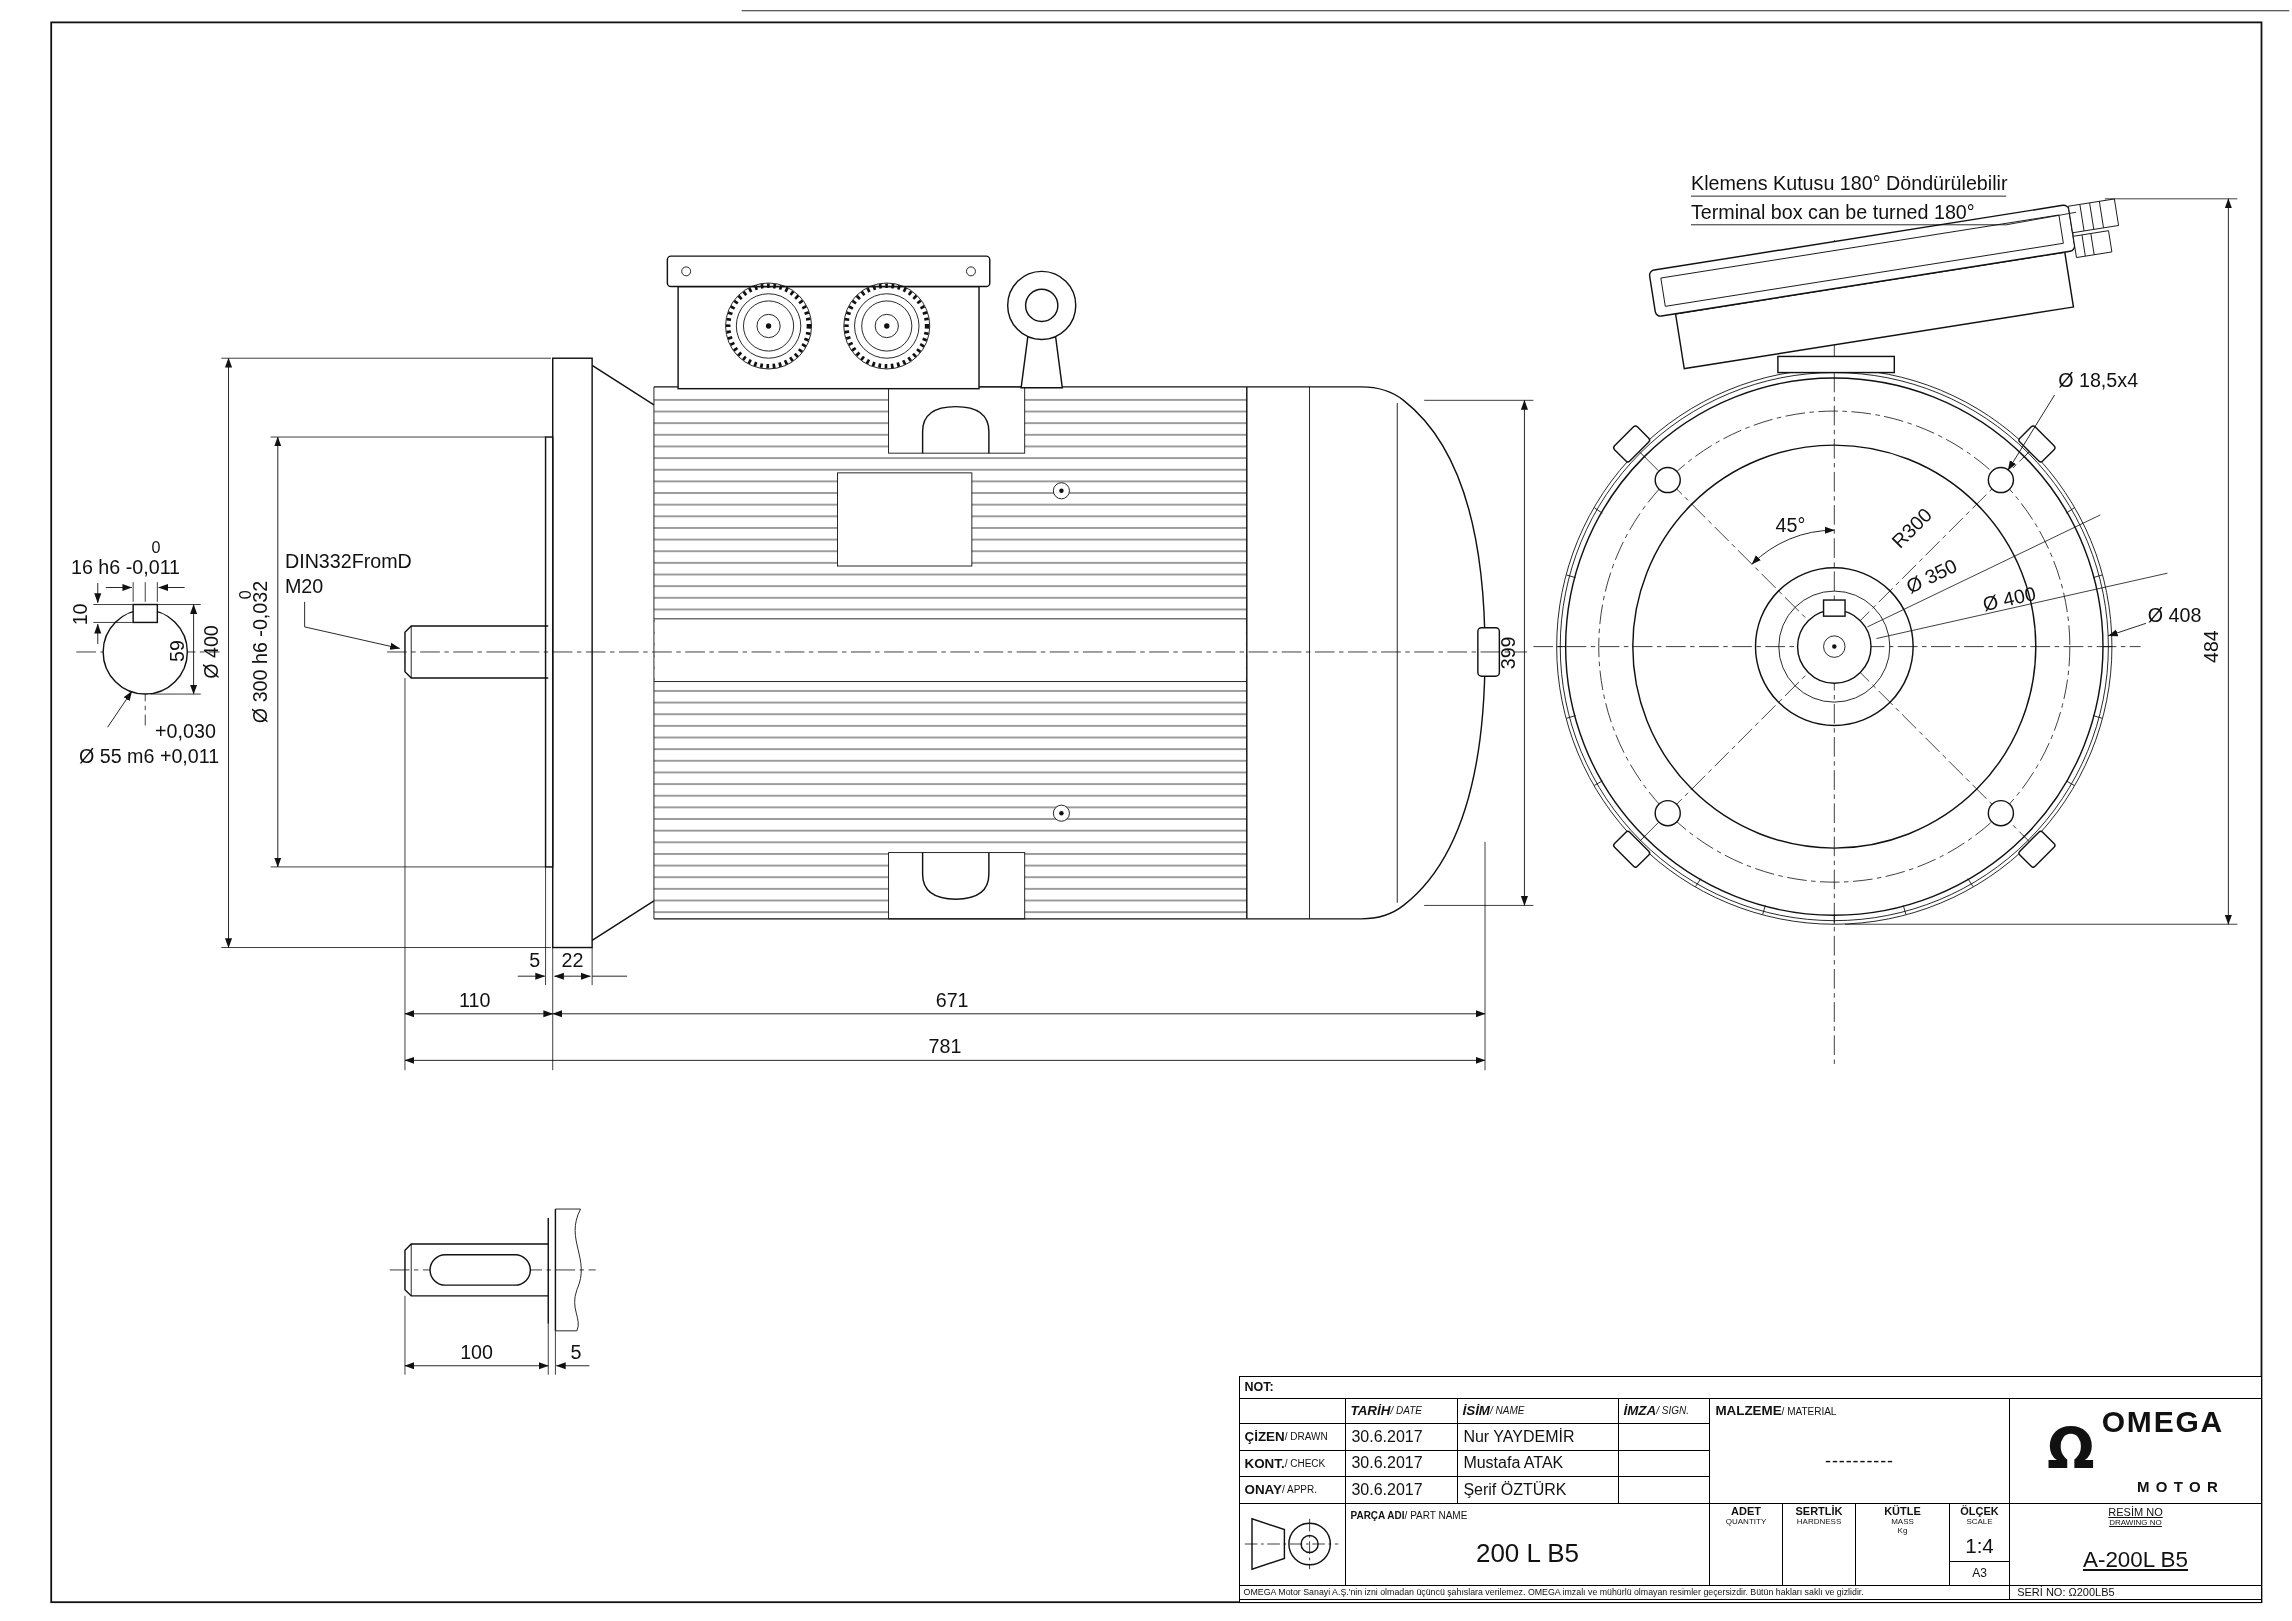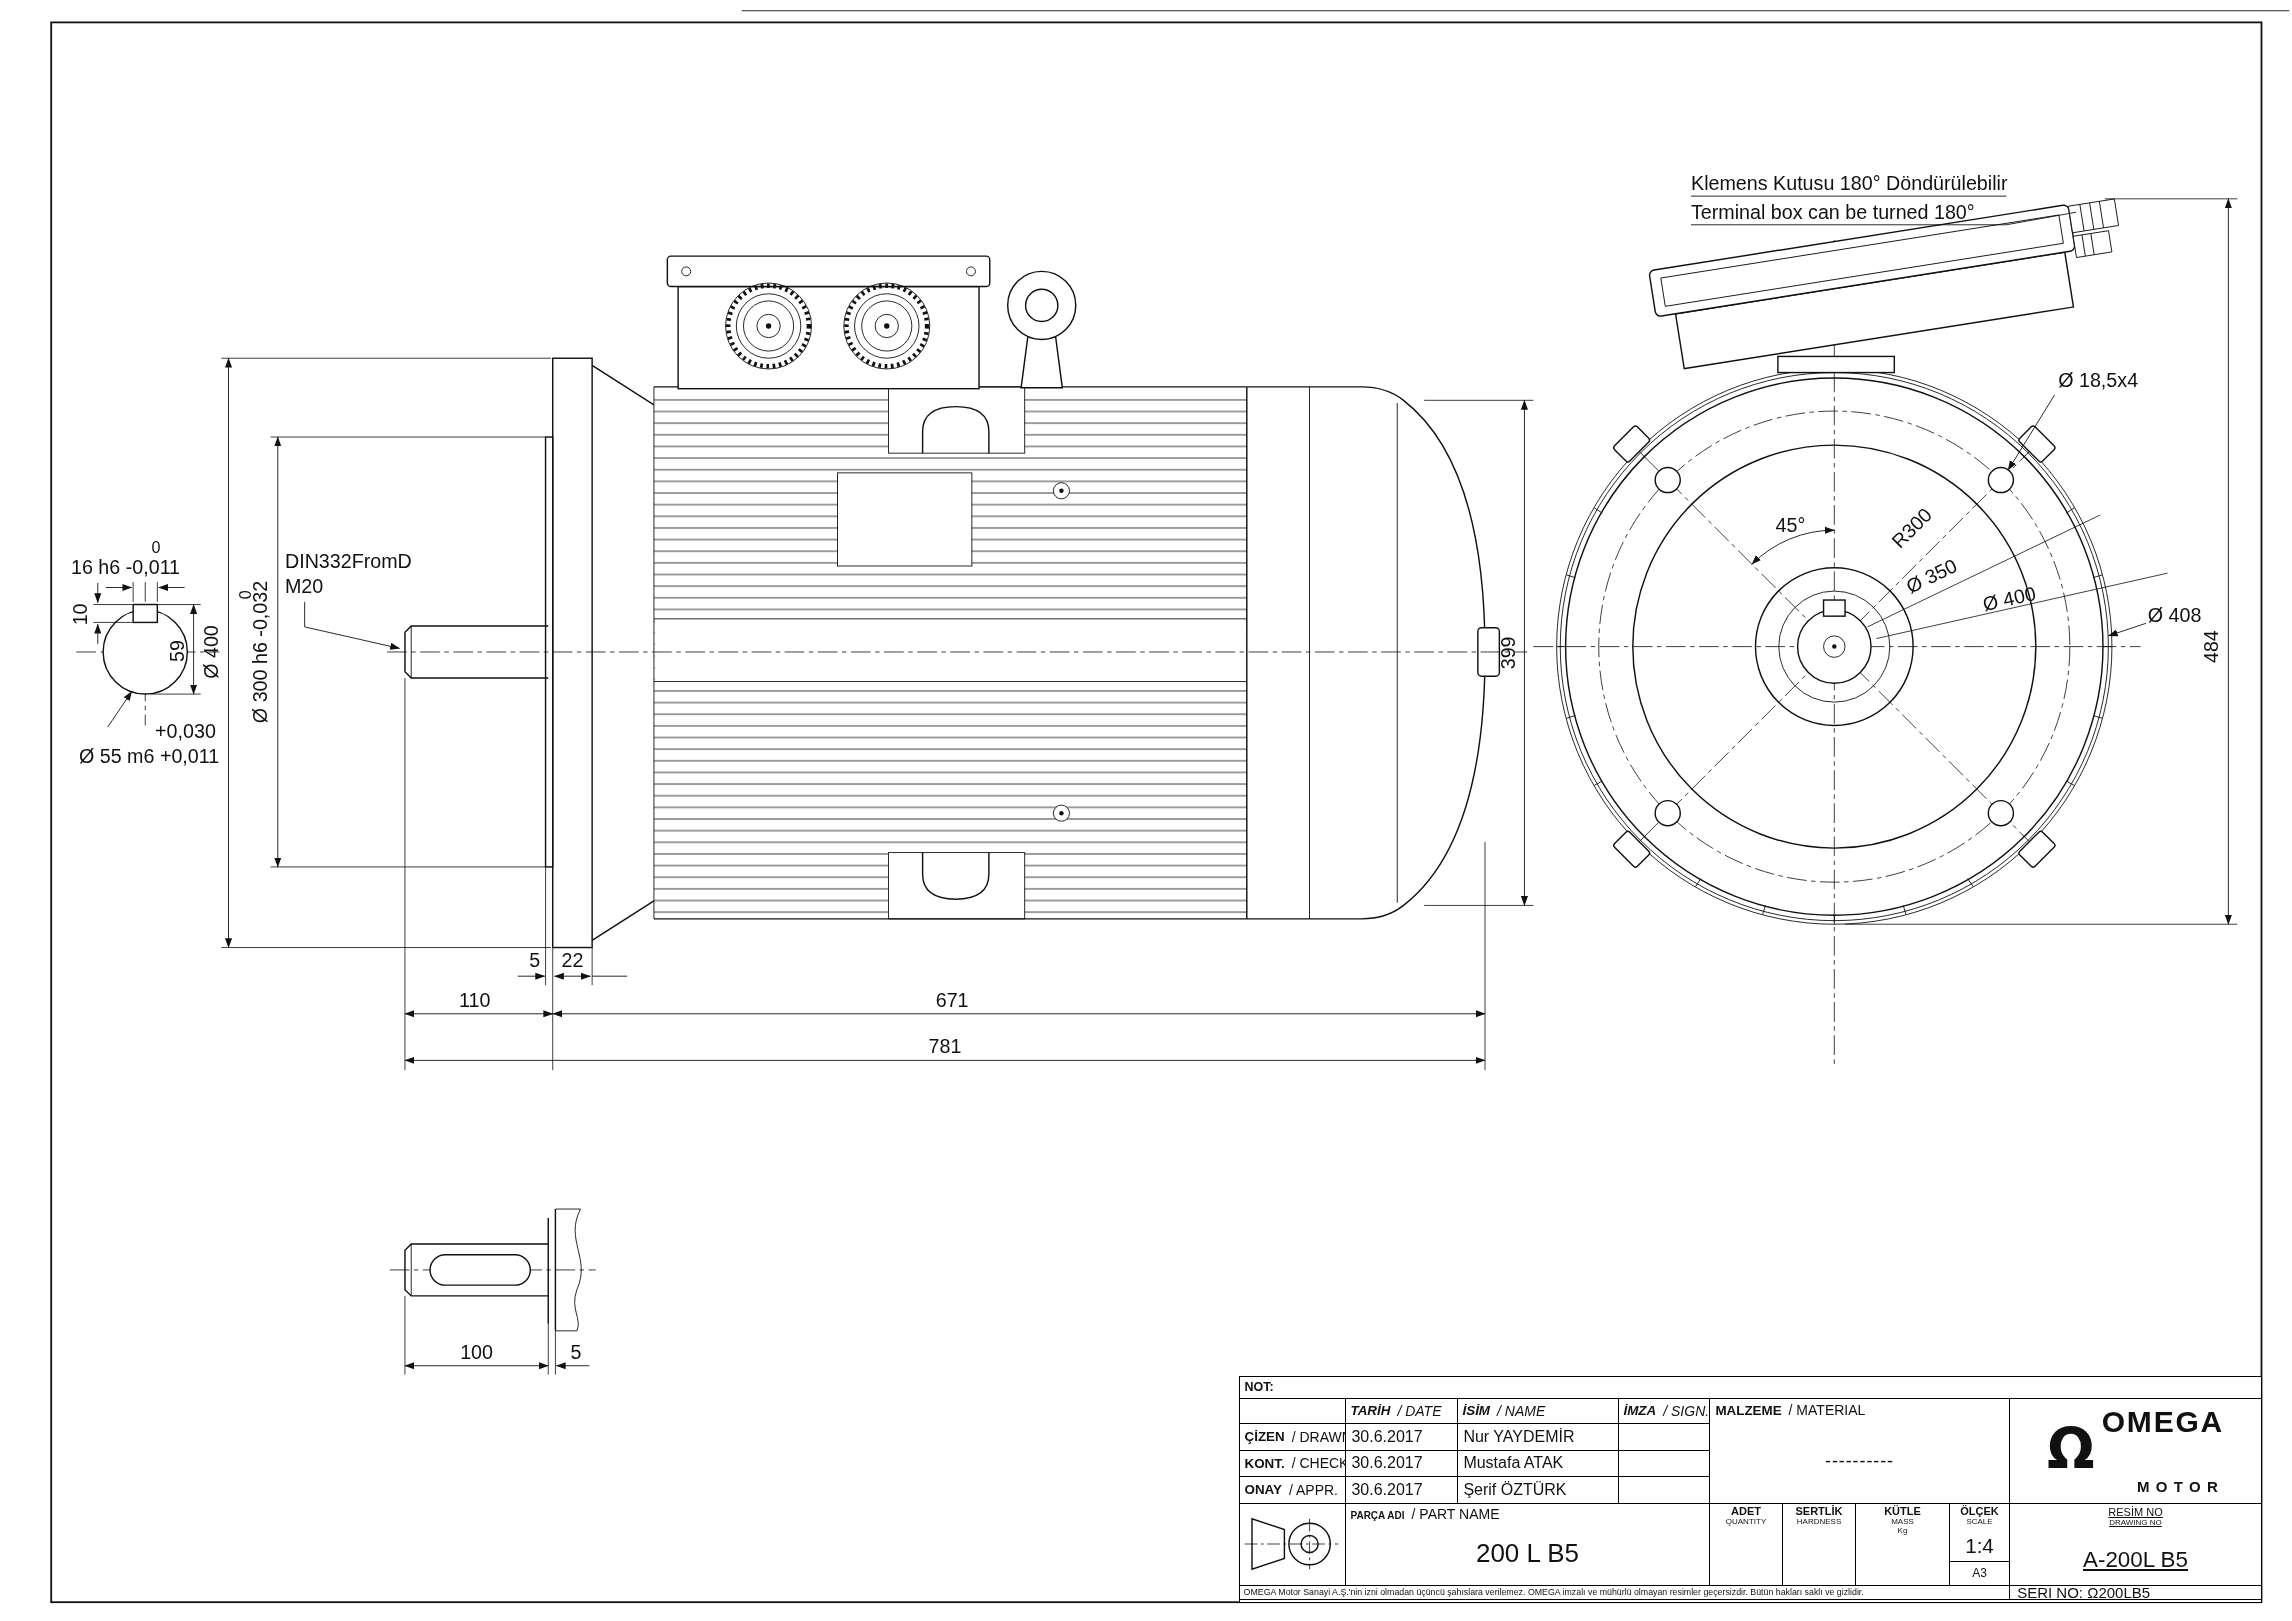--- a/index.html
+++ b/index.html
@@ -17,21 +17,21 @@
   .dts{font-size:18px;}
   .note{font-size:22px;}
   
   .title-block{position:absolute;left:1239px;top:1376px;width:1023px;height:227px;
     display:grid;border:1.8px solid #000;background:#fff;box-sizing:border-box;
     grid-template-columns:106px 112px 161px 91px 73px 73px 94px 60px 252px;
     grid-template-rows:21.5px 25px 27px 26px 27px 82px 14.3px;}
   .tb-cell{border-right:0.9px solid #000;border-bottom:0.9px solid #000;box-sizing:border-box;
     overflow:hidden;position:relative;display:flex;align-items:center;}
   .lab{font-weight:bold;font-size:13.4px;padding-left:4.5px;white-space:nowrap;}
-  .sub{font-size:14px;padding-left:7px;white-space:nowrap;}
+  .sub{font-size:10px;padding-left:0;white-space:nowrap;}
   .val{font-size:16px;padding-left:5.4px;white-space:nowrap;}
   .tb-not{grid-column:1/-1;grid-row:1;font-weight:bold;font-size:12.5px;padding-left:4.5px;}
   .col-head{justify-content:flex-start;font-style:italic;}
   .malzeme-cell{grid-column:5/9;grid-row:2/6;display:block;}
   .malzeme-label{position:absolute;top:3.6px;left:5.4px;}
   .malzeme-dashes{position:absolute;top:52px;width:100%;text-align:center;font-size:18px;letter-spacing:0.9px;}
   .logo-cell{grid-column:9;grid-row:2/6;justify-content:center;}
   .logo{display:flex;align-items:center;gap:7.2px;}
   .logo-mark{font-family:"DejaVu Sans",sans-serif;font-size:56px;font-weight:bold;line-height:0.9;}
   .logo-text{display:flex;flex-direction:column;align-items:flex-end;gap:40px;}
@@ -44,21 +44,21 @@
   .small-col{flex-direction:column;justify-content:flex-start;padding-top:2.7px;align-items:center;}
   .sc-main{font-weight:bold;font-size:11px;line-height:1.05;}
   .sc-sub{font-size:8px;line-height:1.1;}
   .olcek-cell{grid-column:8;grid-row:6;flex-direction:column;padding:0;align-items:stretch;display:flex;}
   .olcek-top{text-align:center;padding-top:2.7px;}
   .olcek-val{flex:1;text-align:center;font-size:20.6px;padding-top:7.2px;}
   .olcek-a3{border-top:0.9px solid #000;text-align:center;font-size:12px;height:23px;line-height:23px;}
   .resim-cell{grid-column:9;grid-row:6;flex-direction:column;justify-content:flex-start;padding-top:3.6px;align-items:center;display:flex;text-decoration:underline;}
   .resim-val{font-size:22.4px;margin-top:19.7px;}
   .disclaimer-cell{grid-column:1/9;grid-row:7;font-size:8.8px;padding-left:3.6px;white-space:nowrap;}
-  .seri-cell{grid-column:9;grid-row:7;font-size:15px;padding-left:7.2px;font-weight:normal;}
+  .seri-cell{grid-column:9;grid-row:7;font-size:11px;padding-left:7.2px;font-weight:normal;}
 </style>
 </head>
 <body>
 
 <div id="page">
 <svg width="2293" height="1621" viewBox="0 0 2560 1810">
   <defs>
     <marker id="arr" viewBox="0 0 10 10" refX="9.5" refY="5" markerWidth="11" markerHeight="11" orient="auto-start-reverse">
       <path d="M0,1.4 L10,5 L0,8.6 z" fill="#111"></path>
     </marker>

